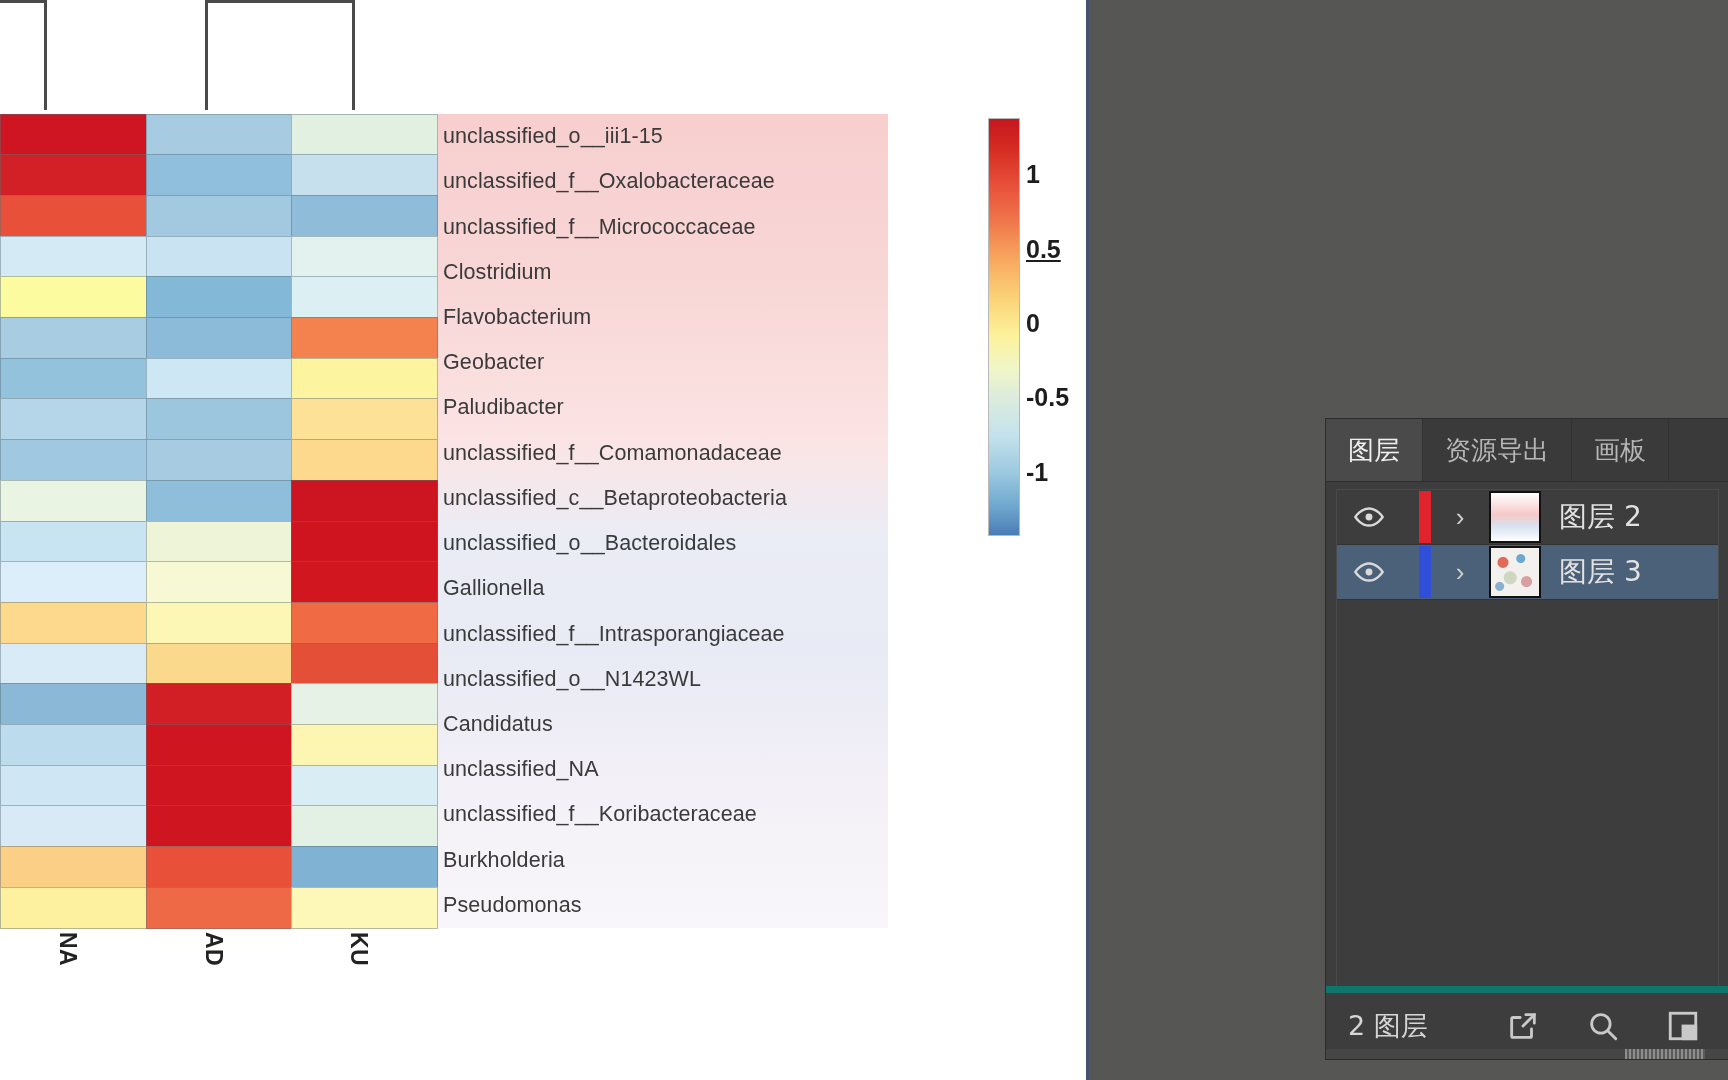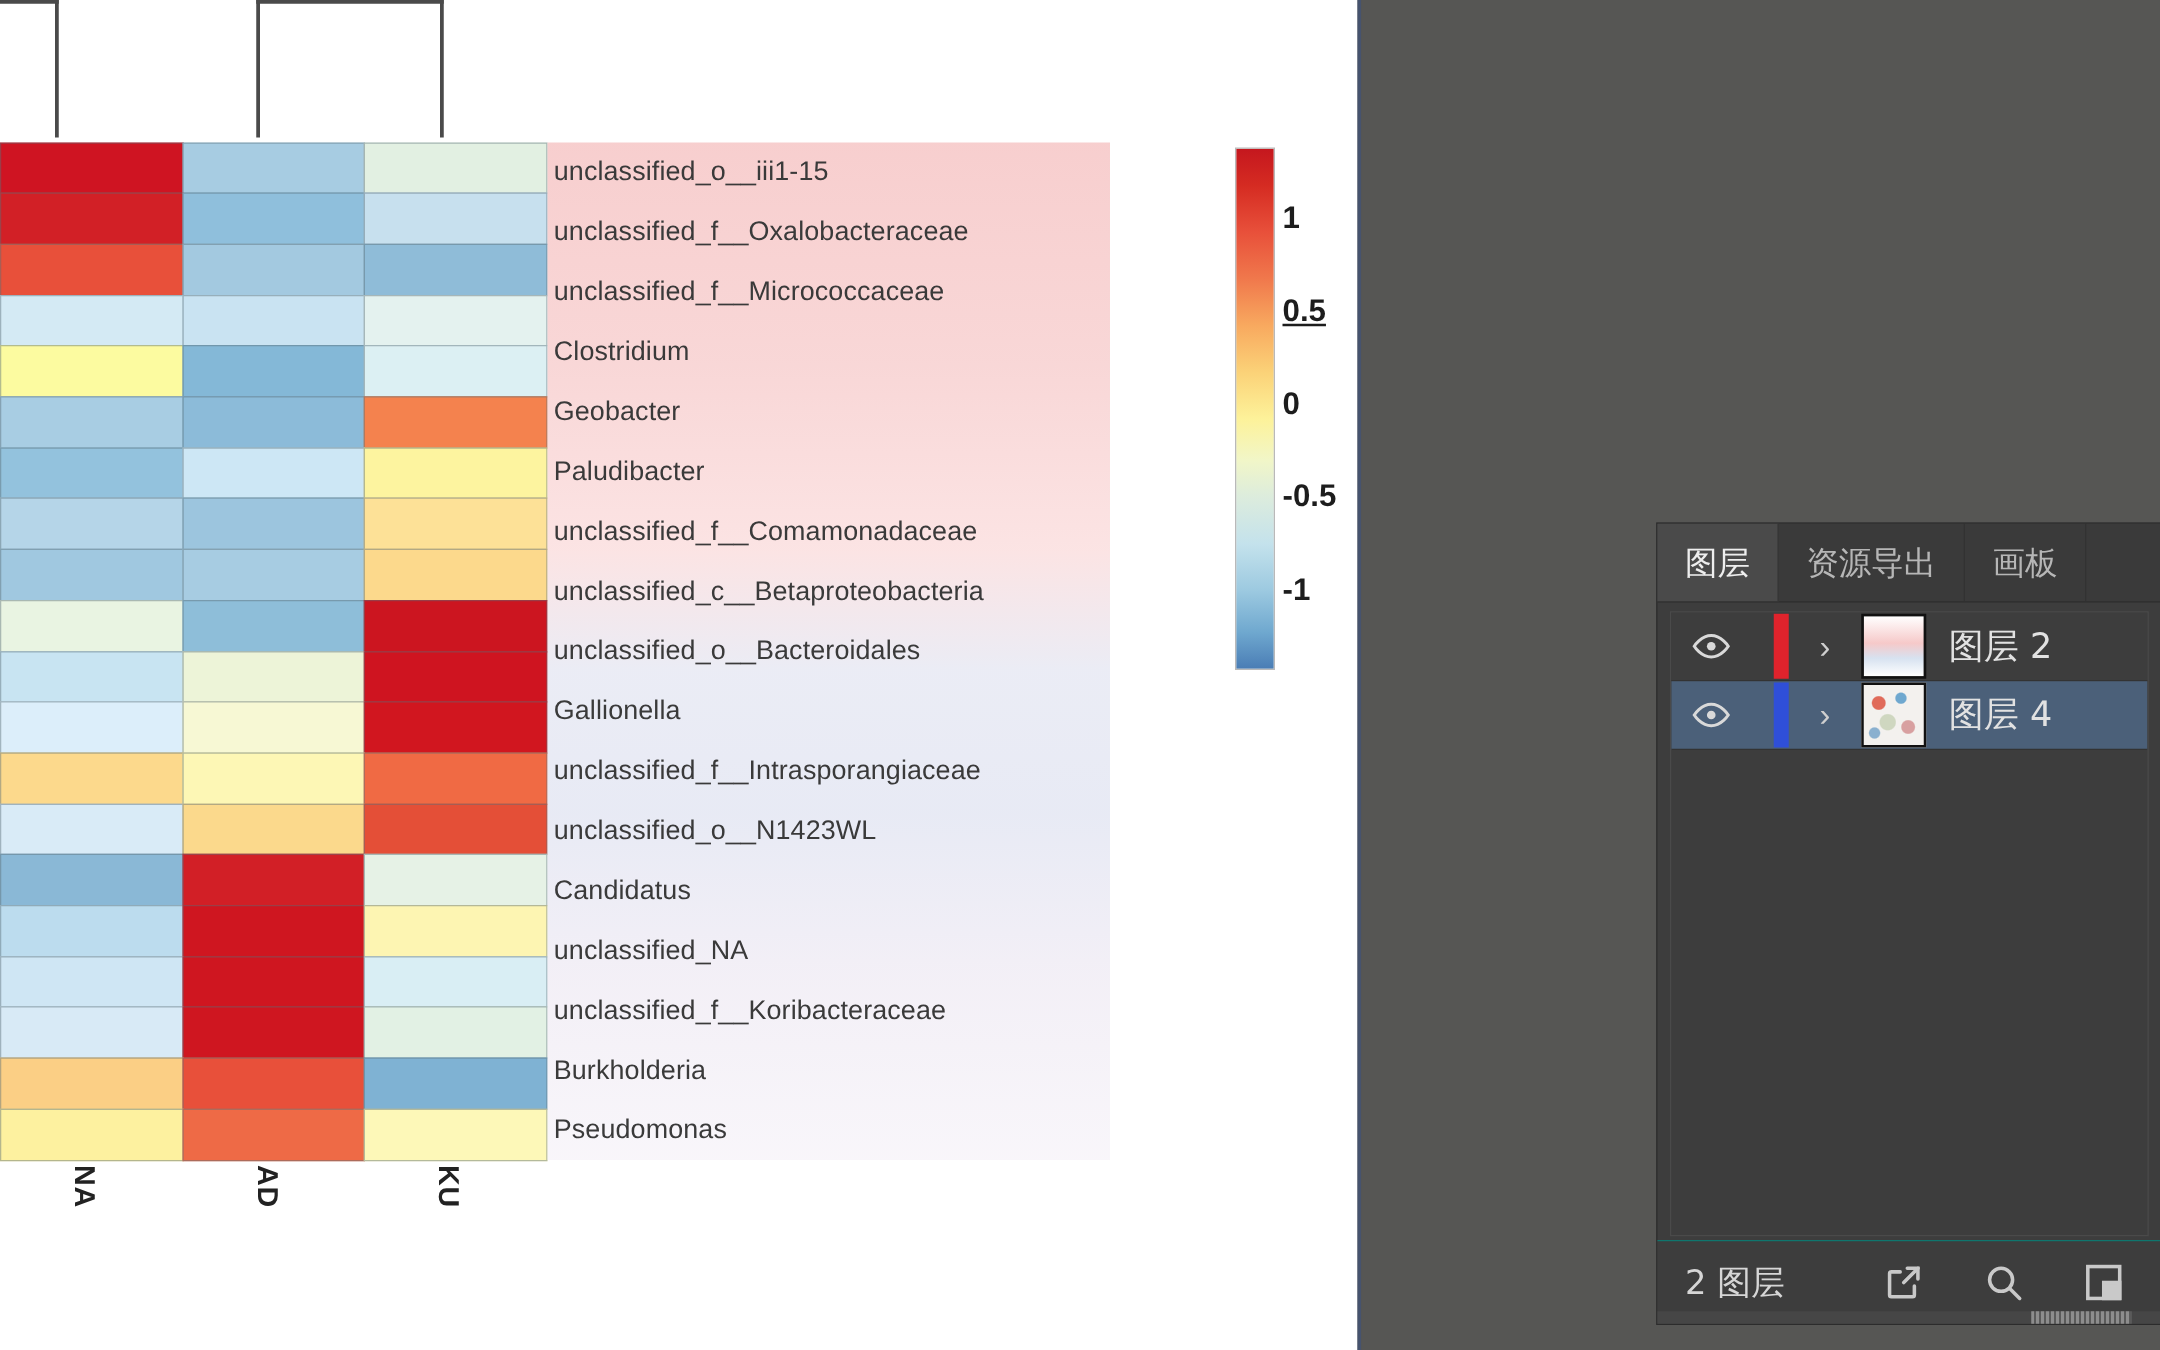--- a/index.html
+++ b/index.html
@@ -71,21 +71,21 @@
       radial-gradient(circle at 25% 30%, #e06b5a 0 5px, transparent 6px),
       radial-gradient(circle at 62% 22%, #6fa8cf 0 4px, transparent 5px),
       radial-gradient(circle at 40% 62%, #cfd7c0 0 6px, transparent 7px),
       radial-gradient(circle at 74% 70%, #d8a0a0 0 5px, transparent 6px),
       radial-gradient(circle at 18% 80%, #8ab0cf 0 4px, transparent 5px),
       #f3f1ee;}
   .lname{margin-left:18px;font-size:28px;color:#e2e2e2;white-space:nowrap;
          font-family:"DejaVu Sans",sans-serif;}
 
   #panelfoot{position:absolute;left:0;bottom:0;width:100%;height:66px;
-             background:#3d3d3d;border-top:1px solid #0f766e;display:flex;align-items:center;}
+             background:#3d3d3d;border-top:7px solid #0f766e;display:flex;align-items:center;}
   #layercount{margin-left:22px;font-size:27px;color:#d6d6d6;
               font-family:"DejaVu Sans",sans-serif;}
   .footicons{display:flex;align-items:center;gap:46px;margin-left:78px;}
   .ficon{width:34px;height:34px;color:#c9c9c9;}
   #panelbody{position:absolute;left:10px;top:70px;right:10px;bottom:70px;
              border:1px solid #4a4a4a;box-sizing:border-box;overflow:hidden;}
   #scrollstrip{position:absolute;left:0;bottom:0;width:100%;height:10px;background:#464646;}
   #scrollthumb{position:absolute;right:24px;bottom:0;width:80px;height:10px;
                background:repeating-linear-gradient(90deg,#8d8d8d 0 2px,#5a5a5a 2px 4px);}
 </style>
@@ -211,20 +211,21 @@
         <div class="collab" style="left: 80.8333px;">NA</div>
         <div class="collab" style="left: 226.5px;">AD</div>
         <div class="collab" style="left: 372.167px;">KU</div>
       </div>
 
     <div id="rowlabels">
         <div class="rlab">unclassified_o__iii1-15</div>
         <div class="rlab">unclassified_f__Oxalobacteraceae</div>
         <div class="rlab">unclassified_f__Micrococcaceae</div>
         <div class="rlab">Clostridium</div>
+        <div class="rlab">Flavobacterium</div>
         <div class="rlab">Geobacter</div>
         <div class="rlab">Paludibacter</div>
         <div class="rlab">unclassified_f__Comamonadaceae</div>
         <div class="rlab">unclassified_c__Betaproteobacteria</div>
         <div class="rlab">unclassified_o__Bacteroidales</div>
         <div class="rlab">Gallionella</div>
         <div class="rlab">unclassified_f__Intrasporangiaceae</div>
         <div class="rlab">unclassified_o__N1423WL</div>
         <div class="rlab">Candidatus</div>
         <div class="rlab">unclassified_NA</div>
@@ -272,21 +273,21 @@
           <div class="layerrow selected">
             <div class="eye">
               <svg viewBox="0 0 24 24" width="32" height="32" fill="none" stroke="#d9d9d9" stroke-width="1.8">
                 <path d="M1.8 12s4-6.4 10.2-6.4S22.2 12 22.2 12s-4 6.4-10.2 6.4S1.8 12 1.8 12z"></path>
                 <circle cx="12" cy="12" r="2.6" fill="#d9d9d9" stroke="none"></circle>
               </svg>
             </div>
             <div class="colorchip" style="background: rgb(47, 79, 216);"></div>
             <div class="disc">›</div>
             <div class="thumb t2"></div>
-            <div class="lname">图层 4</div>
+            <div class="lname">图层 3</div>
           </div>
         </div>
     </div>
 
     <div id="panelfoot">
       <span id="layercount">2 图层</span>
       <span class="footicons">
         <span class="ficon">
           <svg viewBox="0 0 24 24" width="34" height="34" fill="none" stroke="#c9c9c9" stroke-width="2" stroke-linecap="round">
             <path d="M14 4h6v6"></path>

